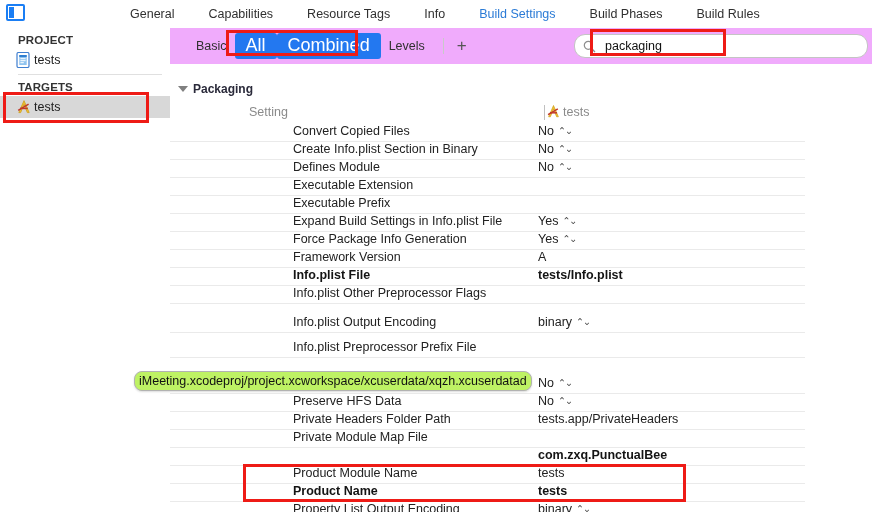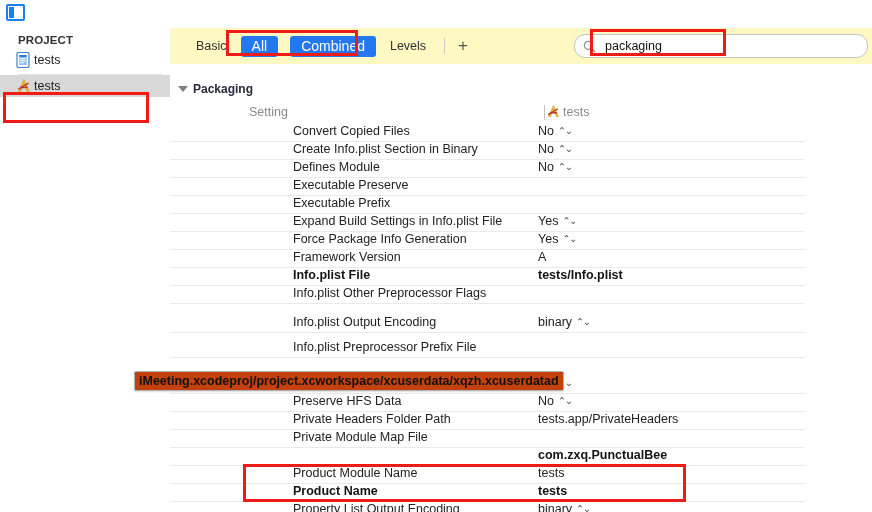--- a/index.html
+++ b/index.html
@@ -97,42 +97,42 @@
     left: 16px; top: 50%;
     transform: translateY(-50%);
     width: 14px; height: 16px;
   }
 
   
   .filterbar {
     position: absolute;
     left: 170px; top: 28px;
     right: 0; height: 36px;
-    background: #fef9c3;
+    background: #f0abfc;
     border-bottom: 1px solid #cfcfcf;
   }
   .fb-inner {
     position: absolute;
     left: 18px; top: 0; right: 0; height: 36px;
     display: flex;
     align-items: center;
     font-size: 12.5px;
   }
   .seg-plain {
     color: #303030;
     padding: 0 8px;
     cursor: default;
   }
   .seg-on {
     background: #2378f0;
     color: #ffffff;
     border-radius: 3px;
     padding: 2px 11px 3px;
-    margin: 0 6px;
-    font-size: 14px;
+    margin: 0 0;
+    font-size: 18px;
     cursor: default;
   }
   .fb-divider {
     width: 1px; height: 16px;
     background: #c9c9c9;
     margin: 0 9px 0 10px;
   }
   .plus {
     color: #555555;
     font-size: 17px;
@@ -237,30 +237,29 @@
     letter-spacing: -1px;
     vertical-align: 1px;
   }
 
   
   .tooltip {
     position: absolute;
     left: 134px; top: 371px;
     height: 18px;
     padding: 0 4px;
-    background: #c2410c;
+    background: #bef264;
     border: 1px solid #b2b2b2;
-    border-radius: 2px;
+    border-radius: 8px;
     font-size: 12.5px;
     line-height: 18px;
     color: #111111;
     white-space: nowrap;
     box-shadow: 0 1px 2px rgba(0,0,0,.14);
     z-index: 20;
-    font-weight: bold;
   }
 
   
   .anno {
     position: absolute;
     border: 3px solid #ee1b16;
     box-sizing: border-box;
     pointer-events: none;
     z-index: 30;
   }
@@ -269,20 +268,29 @@
   .anno-search   { left: 590px; top: 29px;  width: 136px; height: 27px; }
   .anno-product  { left: 243px; top: 464px; width: 443px; height: 38px; }
 </style>
 </head>
 <body>
 
 <div id="app">
 
   <div class="tabbar">
     <div class="nav-toggle"></div>
+    <div class="tabs" id="editor-tabs">
+        <div class="tab">General</div>
+        <div class="tab">Capabilities</div>
+        <div class="tab">Resource Tags</div>
+        <div class="tab">Info</div>
+        <div class="tab active">Build Settings</div>
+        <div class="tab">Build Phases</div>
+        <div class="tab">Build Rules</div>
+      </div>
   </div>
 
   <div class="sidebar">
     <div class="side-group">PROJECT</div>
 
     <div class="side-row">
       <span class="ic">
         <svg viewBox="0 0 14 16" width="14" height="16">
           <rect x="1" y="0.5" width="12" height="15" rx="1.5" fill="#ffffff" stroke="#3f7fd0" stroke-width="1.2"></rect>
           <rect x="3.3" y="3" width="7.4" height="10" fill="#8fc3ef"></rect>
@@ -290,20 +298,21 @@
           <rect x="4.4" y="6.2" width="5.2" height="1" fill="#ffffff"></rect>
           <rect x="4.4" y="8.2" width="5.2" height="1" fill="#ffffff"></rect>
           <rect x="4.4" y="10.2" width="3.4" height="1" fill="#ffffff"></rect>
         </svg>
       </span>
       <span>tests</span>
     </div>
 
     <div class="side-sep"></div>
 
+    <div class="side-group">TARGETS</div>
 
     <div class="side-row selected">
       <span class="ic">
         <svg viewBox="0 0 16 16" width="16" height="16">
           <path d="M8 1.6 L13.2 13.6 L11.3 13.6 L8 5.3 L4.7 13.6 L2.8 13.6 Z" fill="#f2c233" stroke="#c99a12" stroke-width="0.7"></path>
           <path d="M4.2 9.4 L11.8 9.4" stroke="#c0392b" stroke-width="1.6"></path>
           <path d="M2.2 11.4 L12.6 5.2" stroke="#c0392b" stroke-width="1.5"></path>
         </svg>
       </span>
       <span>tests</span>
@@ -357,21 +366,21 @@
         </div>
         <div class="row" style="top: 18px; text-decoration: underline;">
           <span class="name">Create Info.plist Section in Binary</span>
           <span class="val"><span>No</span><span class="stepper">⌃⌄</span></span>
         </div>
         <div class="row" style="top: 36px;">
           <span class="name">Defines Module</span>
           <span class="val"><span>No</span><span class="stepper">⌃⌄</span></span>
         </div>
         <div class="row" style="top: 54px;">
-          <span class="name">Executable Preserve</span>
+          <span class="name">Executable Extension</span>
           <span class="val"><span></span></span>
         </div>
         <div class="row" style="top: 72px;">
           <span class="name">Executable Prefix</span>
           <span class="val"><span></span></span>
         </div>
         <div class="row" style="top: 90px;">
           <span class="name">Expand Build Settings in Info.plist File</span>
           <span class="val"><span>Yes</span><span class="stepper">⌃⌄</span></span>
         </div>

